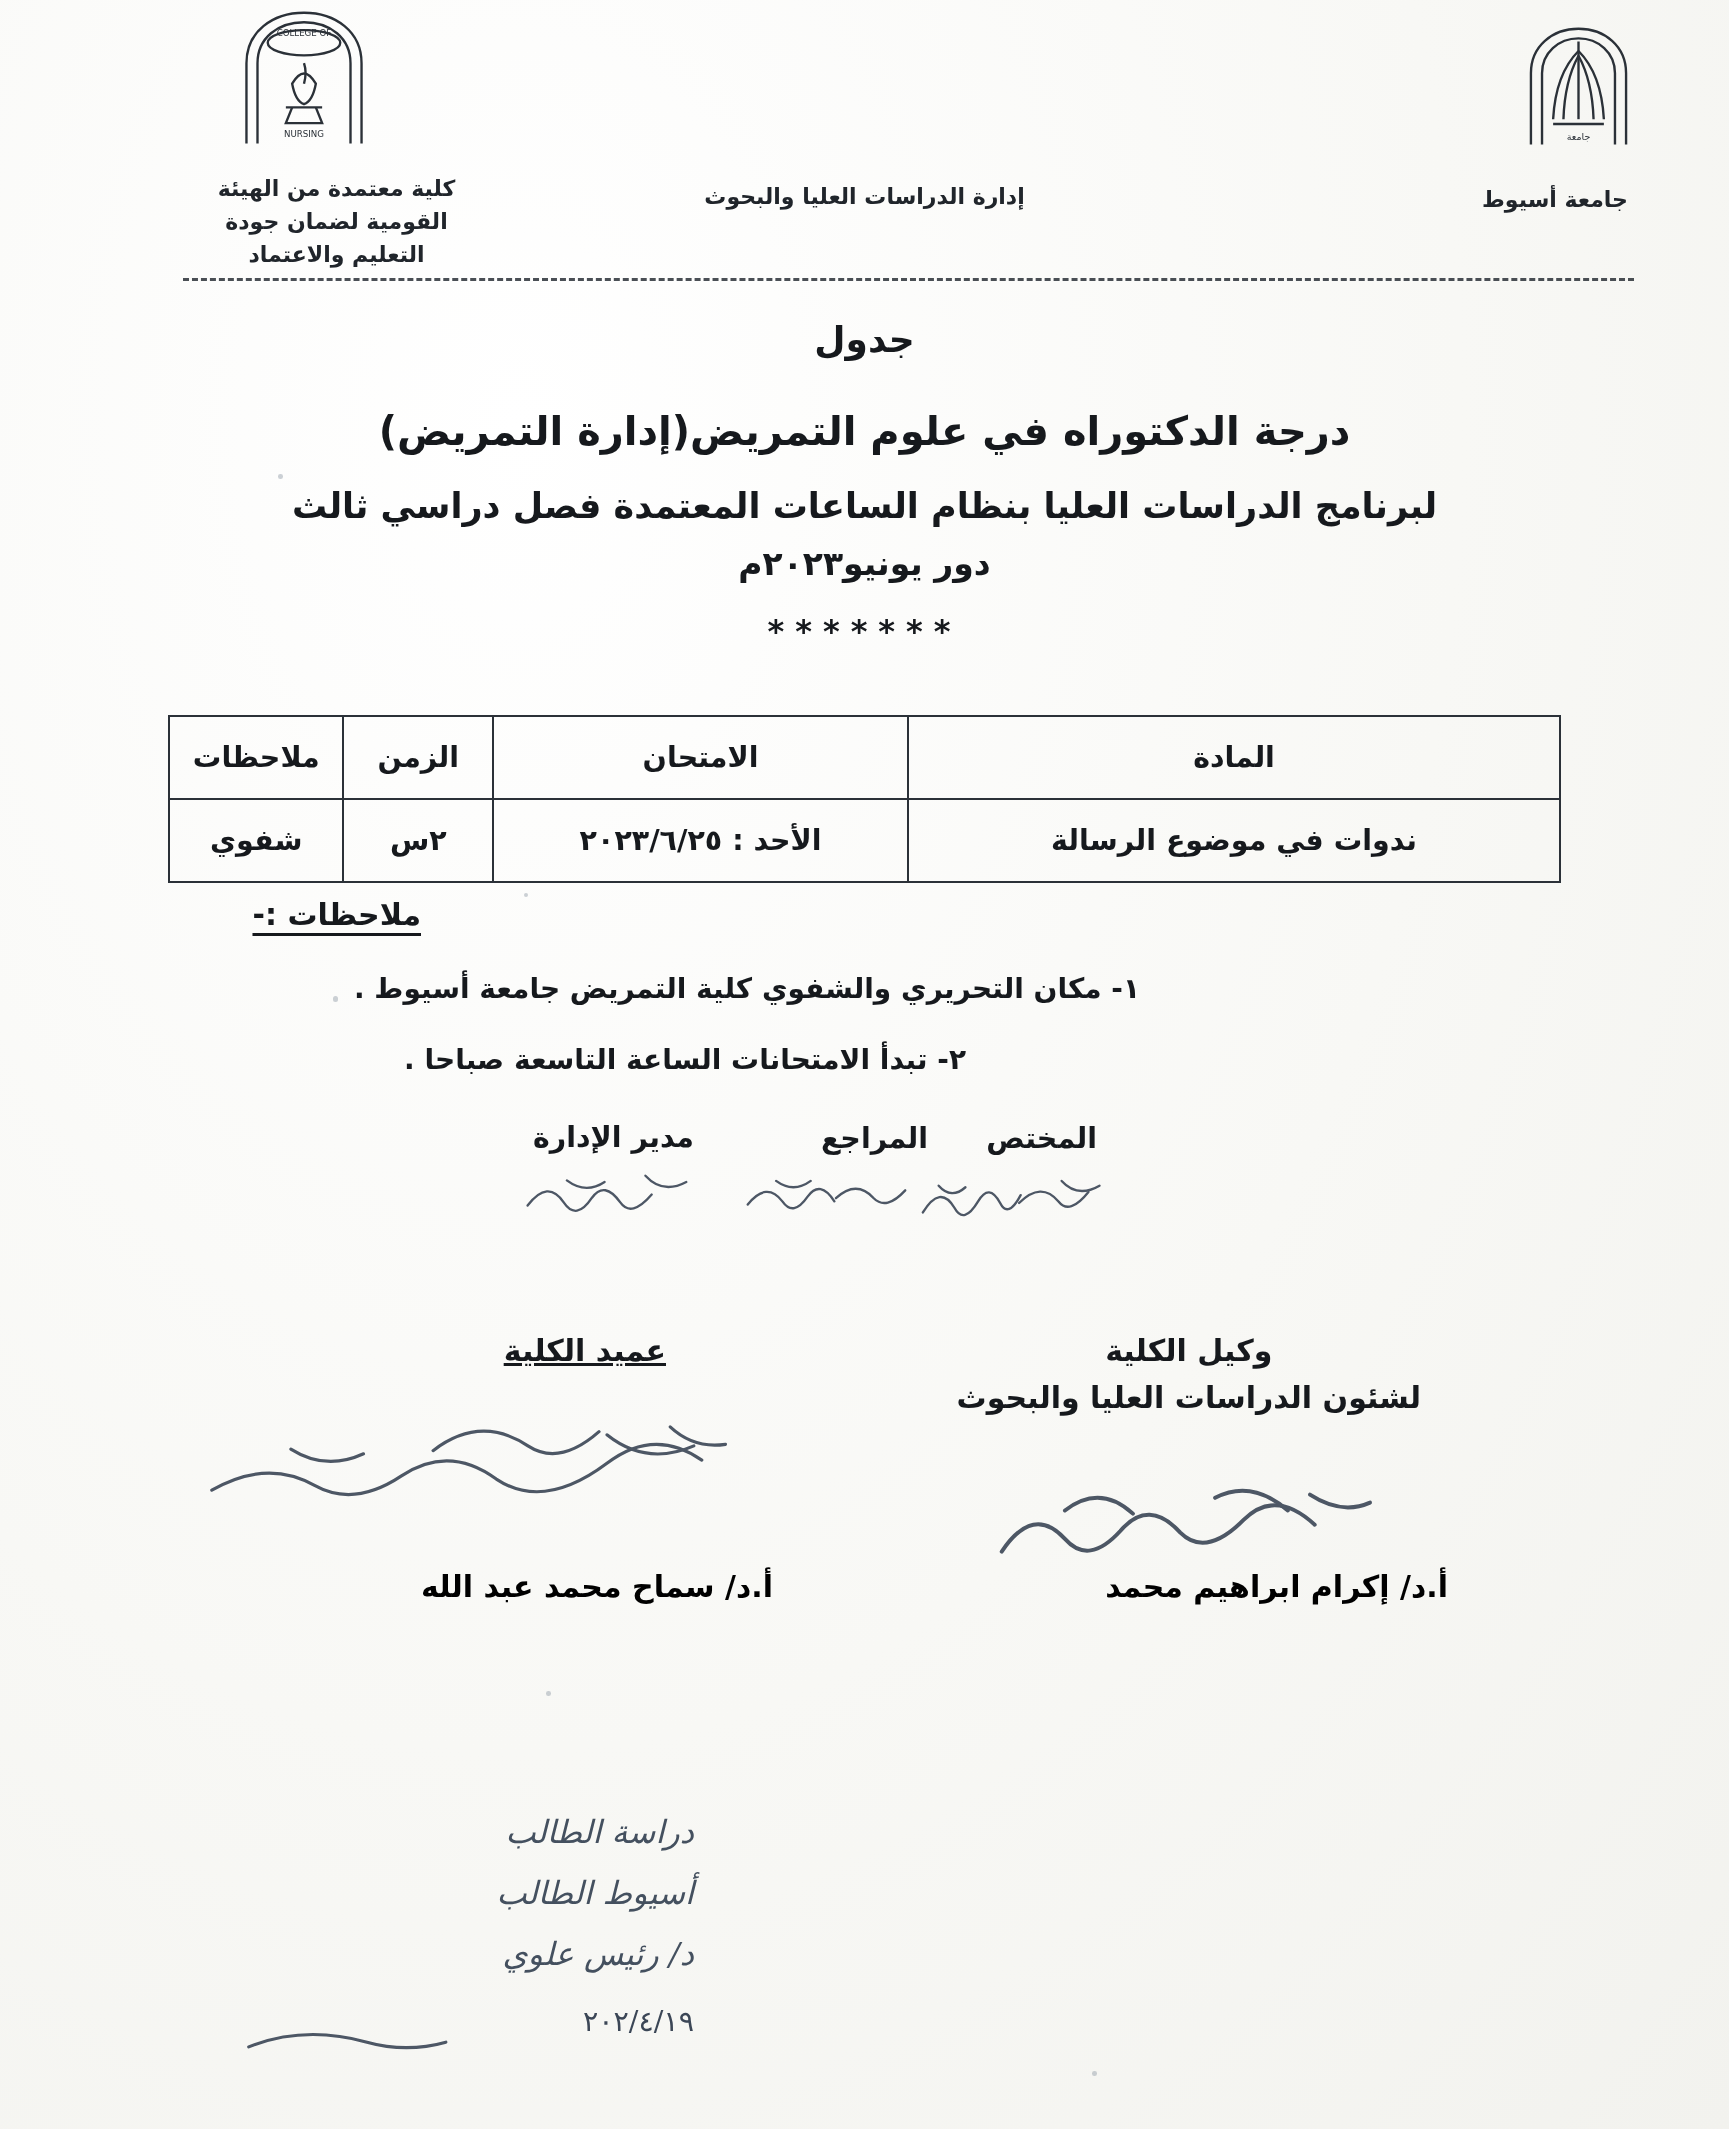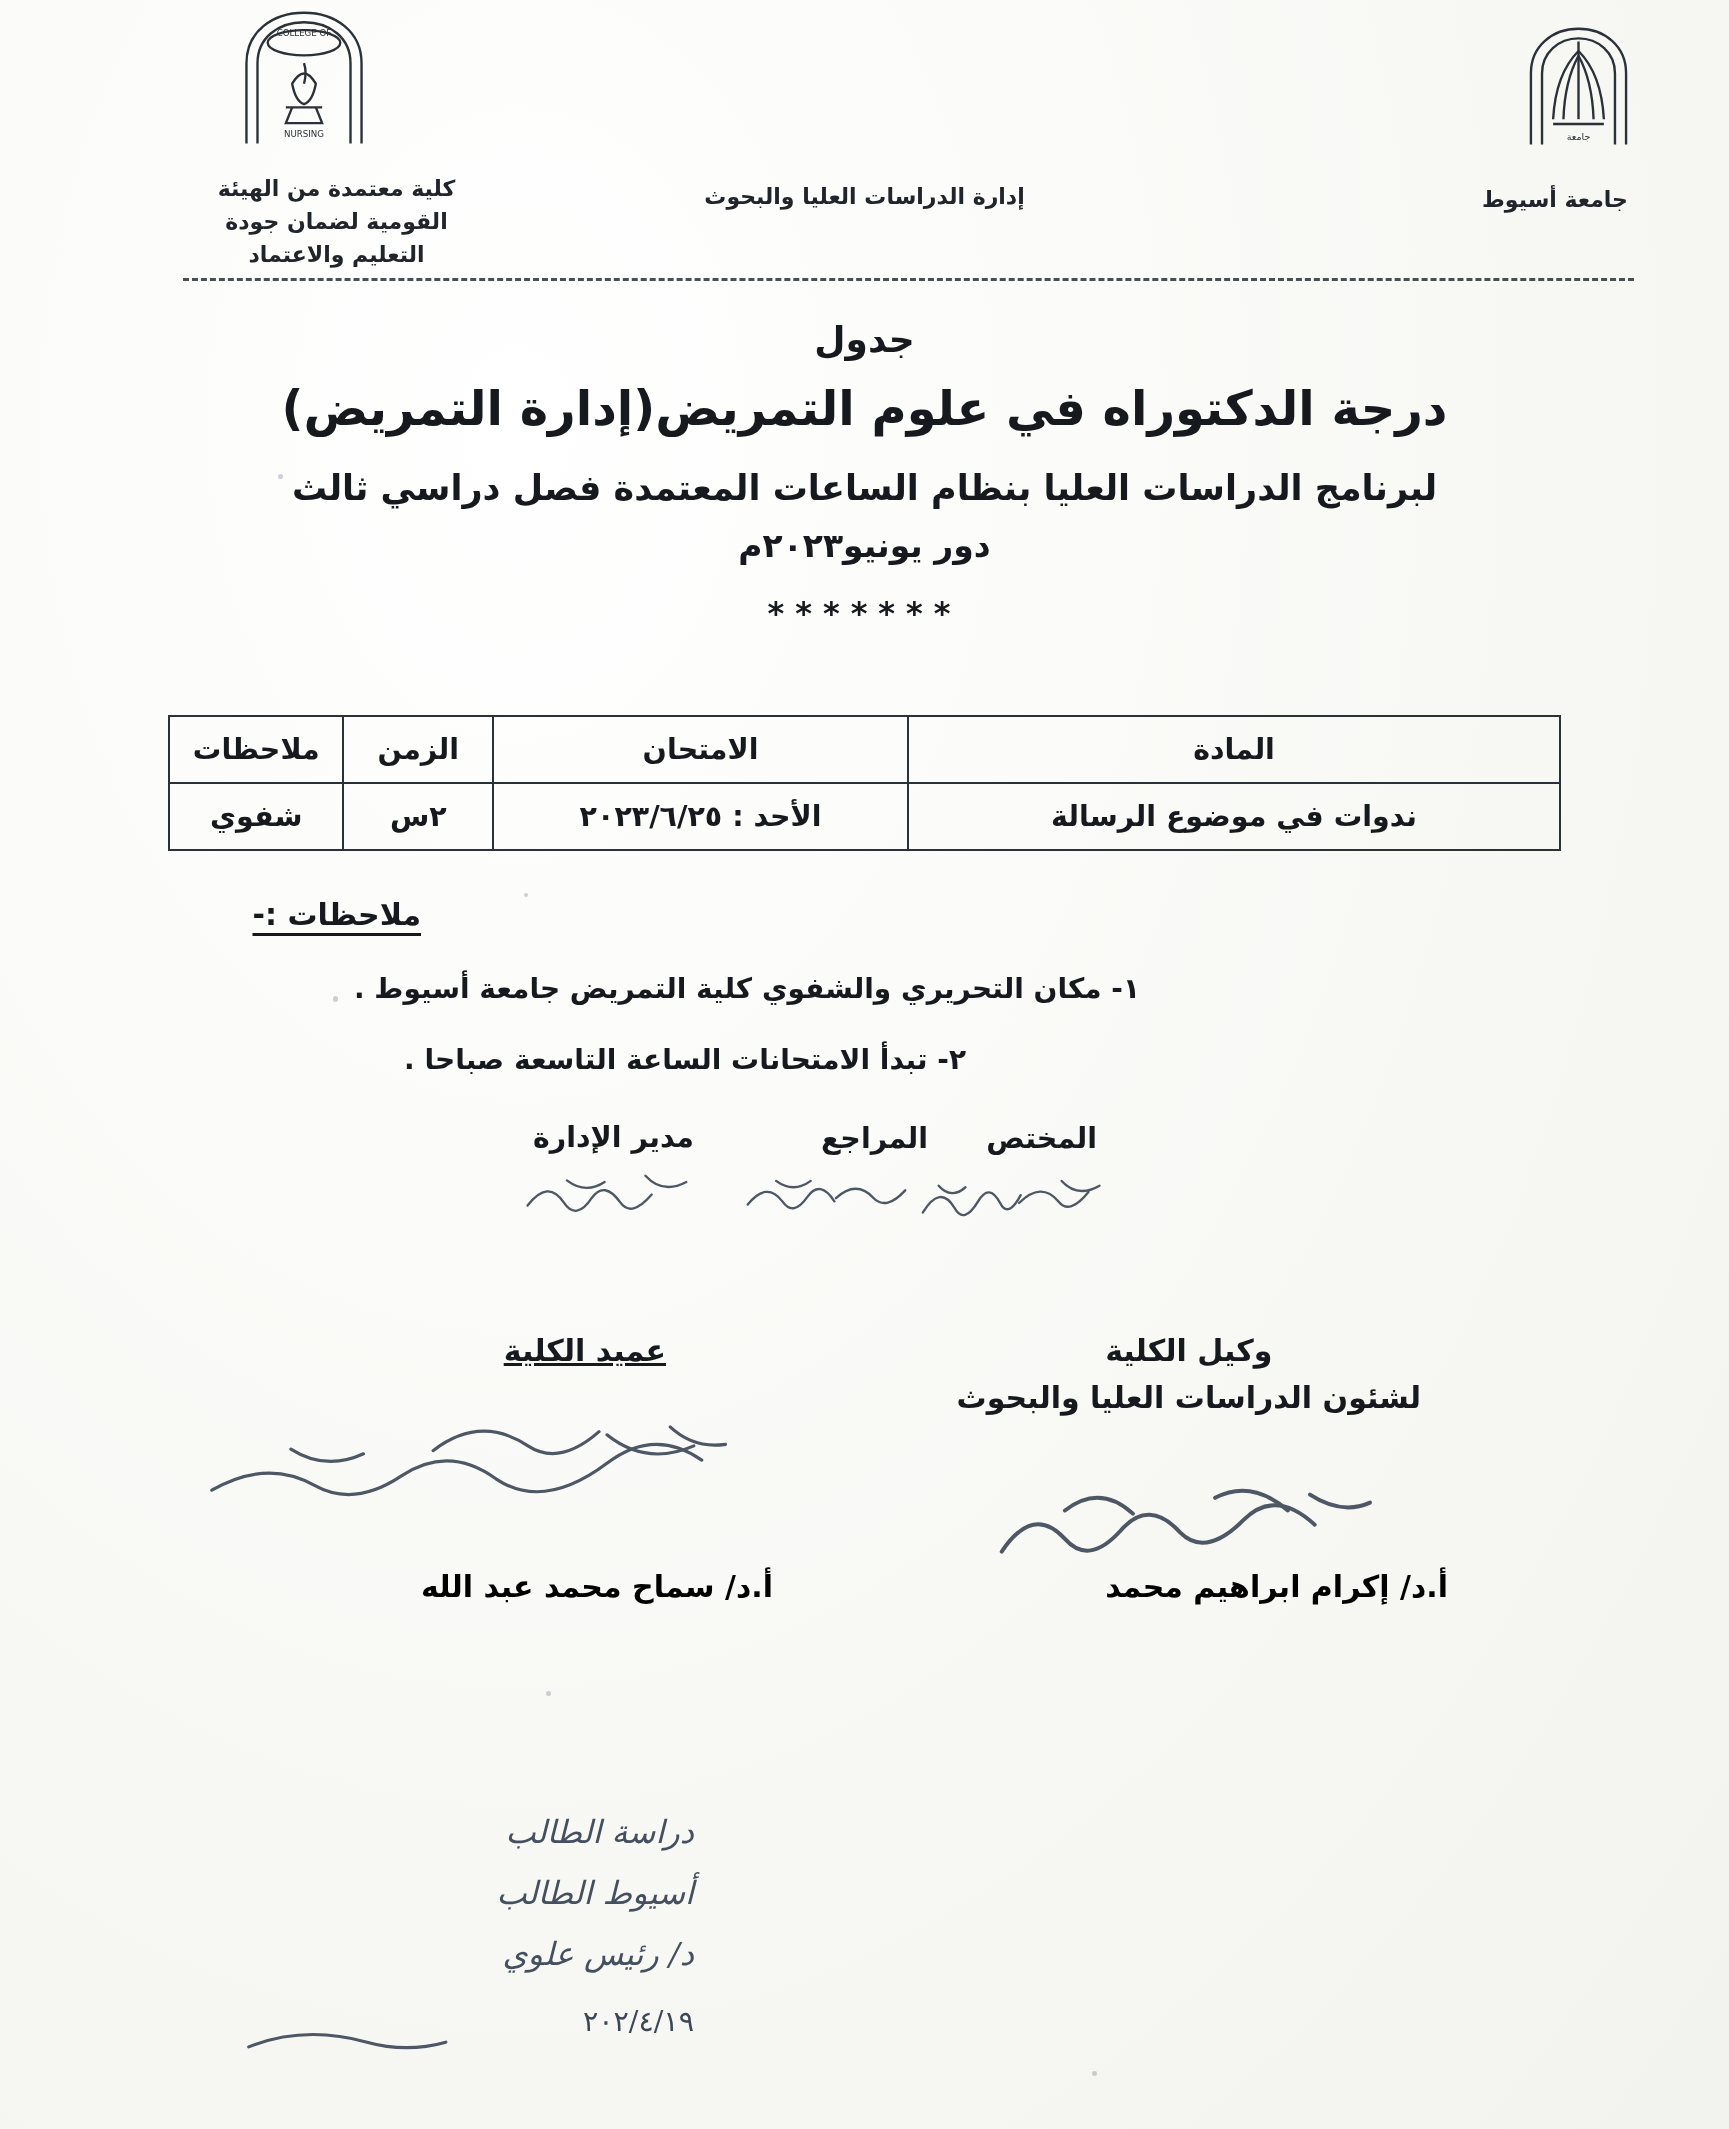--- a/index.html
+++ b/index.html
@@ -93,21 +93,21 @@
     left: 0;
     right: 0;
     text-align: center;
     color: #16191d;
   }
   .t-line {
     font-weight: 700;
     margin: 0 auto;
   }
   .t1 { font-size: 36px; margin-top: 19px; }
-  .t2 { font-size: 48px; margin-top: 20px; }
+  .t2 { font-size: 40px; margin-top: 48px; }
   .t3 { font-size: 35px; margin-top: 32px; }
   .t4 { font-size: 33px; margin-top: 18px; }
   .stars {
     font-size: 32px;
     letter-spacing: 11px;
     margin-top: 28.5px;
     font-weight: 700;
   }
 
   
@@ -119,21 +119,21 @@
     border-collapse: collapse;
     background: transparent;
   }
   .exam-table th, .exam-table td {
     border: 2.4px solid #2b3138;
     height: 65px;
     font-size: 28.5px;
     color: #16191d;
     text-align: center;
     font-weight: 700;
-    padding: 0 8px;
+    padding: 8px 8px;
   }
   .col-subject { width: 680px; }
   .col-exam    { width: 419px; }
   .col-time    { width: 136px; }
   .col-notes   { width: 159px; }
   .exam-table td { font-weight: 700; }
 
   
   .notes-title {
     position: absolute;

